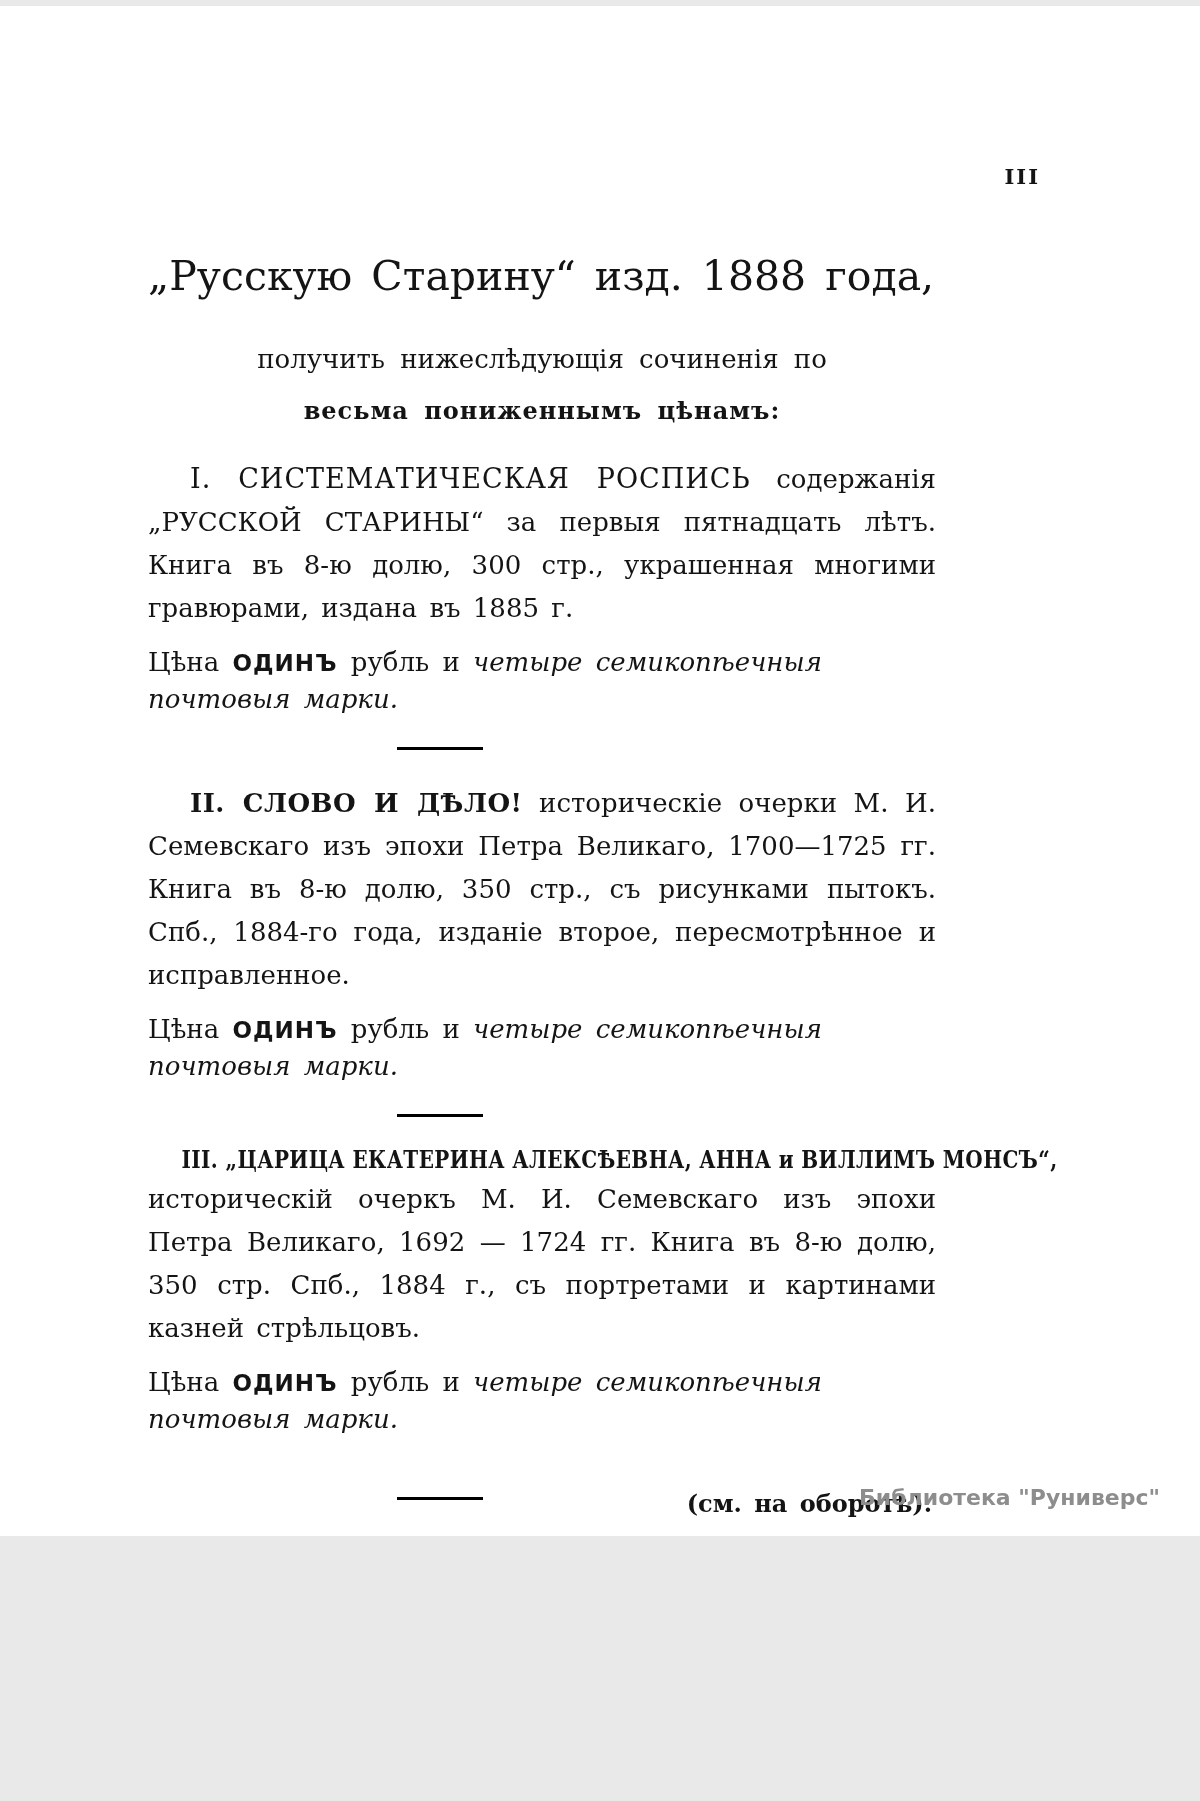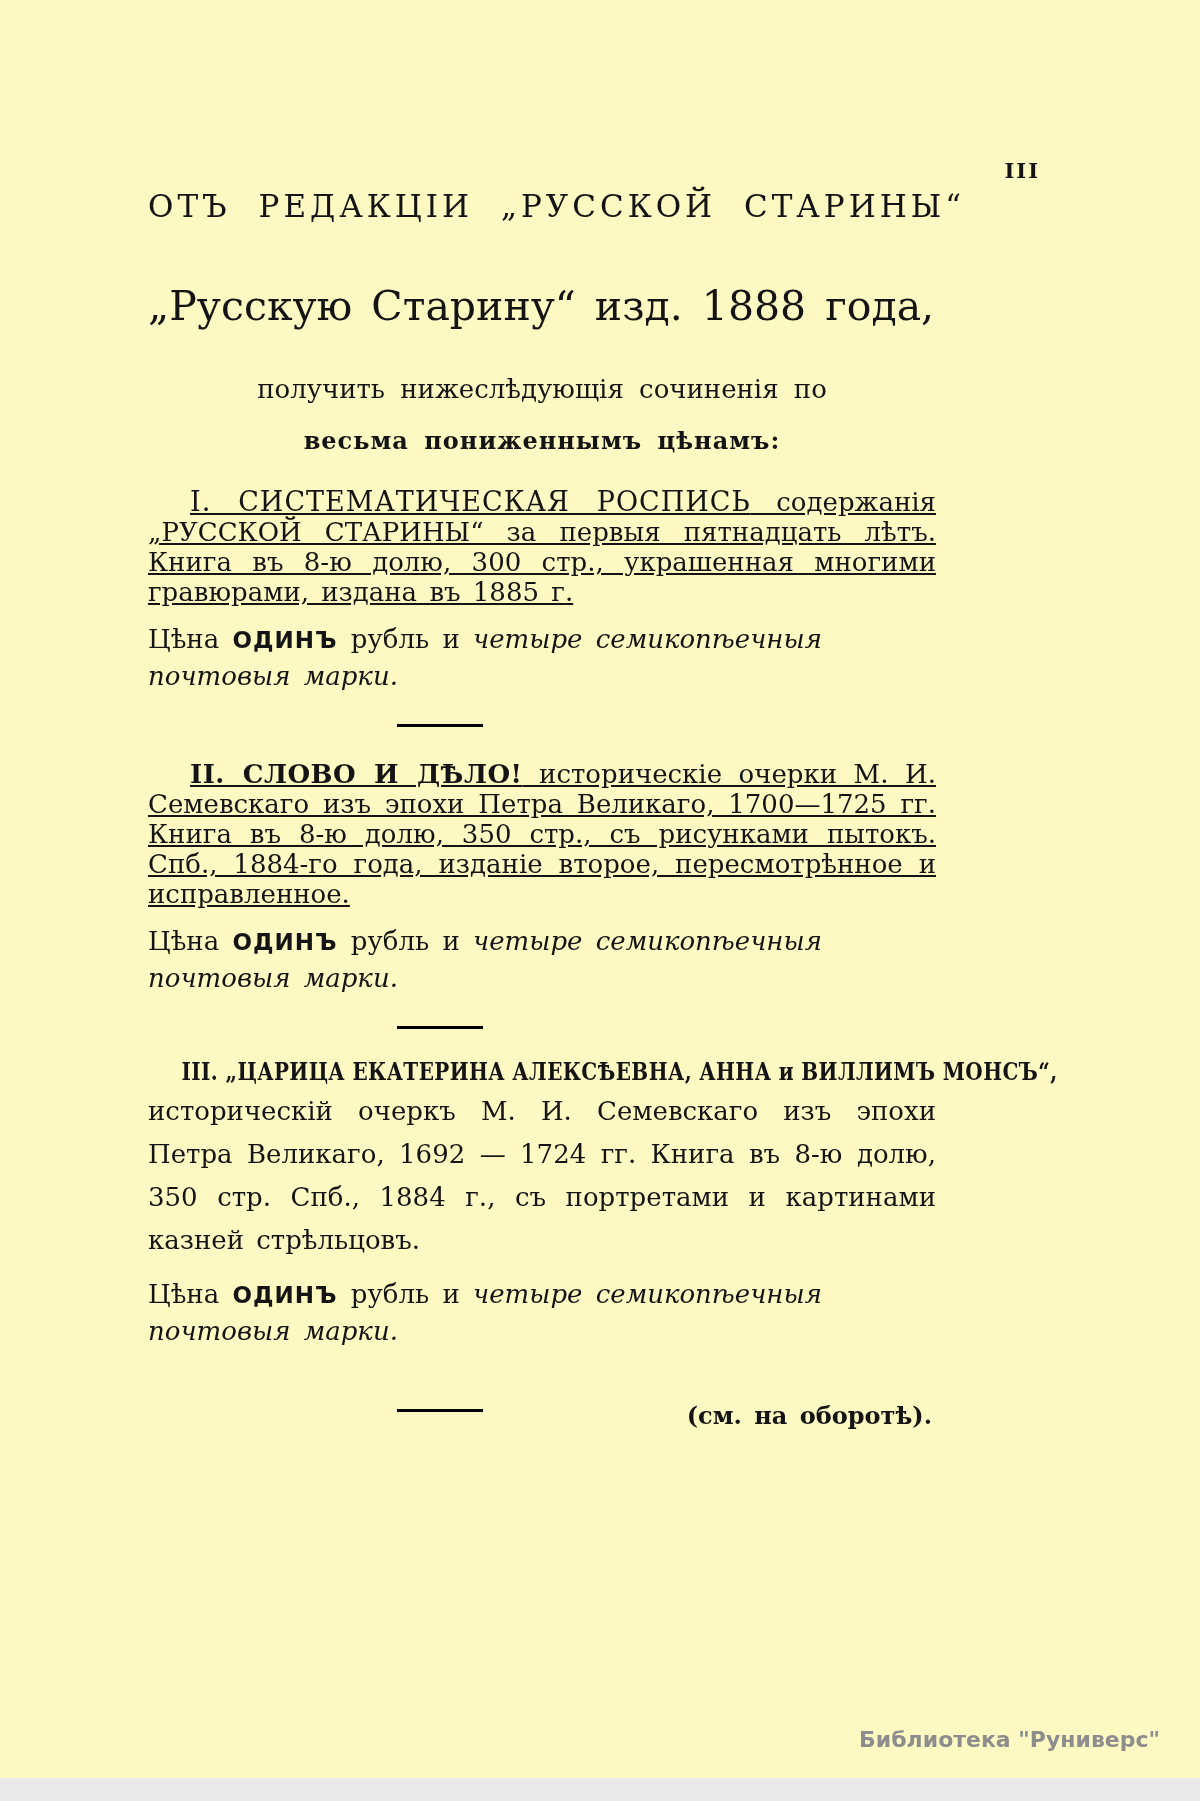--- a/index.html
+++ b/index.html
@@ -1,20 +1,20 @@
 <!DOCTYPE html>
 <html lang="ru"><head>
 <meta charset="utf-8">
 <style>
   html,body { margin:0; padding:0; background:#e9e9e9; }
   .page {
     position:relative;
-    width:1200px; height:1778px;
-    margin:0 auto;
-    background:#fef9c3;
+    width:1200px; height:1530px;
+    margin:6px auto;
+    background:#ffffff;
     color:#141414;
     font-family:"DejaVu Serif", serif;
     overflow:hidden;
   }
   .pagenum {
     position:absolute; top:158px; right:160px;
     font-size:21px; font-weight:bold; letter-spacing:2px;
   }
   .content {
     position:absolute; left:148px; top:188px; width:788px;
@@ -50,24 +50,23 @@
     font-size:26px; word-spacing:7px;
   }
   .subtitle-bold {
     margin:22px 0 0 0;
     text-align:center;
     font-size:24px; font-weight:bold;
     letter-spacing:1px; word-spacing:6px;
   }
   .section {
     margin:32px 0 0 0;
-    font-size:26px; line-height:30px;
+    font-size:26px; line-height:43px;
     text-align:justify; word-spacing:4px;
     text-indent:42px;
-    text-decoration:underline;
   }
   .caps-lg { font-size:27px; letter-spacing:1px; }
   .caps-bold { font-weight:bold; letter-spacing:0.5px; }
   .s3-title {
     margin:28px 0 0 0;
     font-size:25px; font-weight:bold;
     white-space:nowrap;
     text-indent:42px;
     transform:scaleX(0.8);
     transform-origin:0 50%;
@@ -104,21 +103,20 @@
 </style>
 </head>
 <body>
 
 <div class="page">
 
   <div class="pagenum">III</div>
 
   <div class="content">
 
-    <div class="masthead">ОТЪ РЕДАКЦІИ „РУССКОЙ СТАРИНЫ“</div>
 
 
     <div class="main-title">„Русскую Старину“ изд. 1888 года,</div>
 
     <div class="subtitle">получить нижеслѣдующія сочиненія по</div>
 
     <div class="subtitle-bold">весьма пониженнымъ цѣнамъ:</div>
 
     <p class="section"><span class="caps-lg">I. СИСТЕМАТИЧЕСКАЯ РОСПИСЬ</span><span> содержанія „РУССКОЙ СТАРИНЫ“ за первыя пятнадцать лѣтъ. Книга въ 8-ю долю, 300 стр., украшенная многими гравюрами, издана въ 1885 г.</span></p>
 

